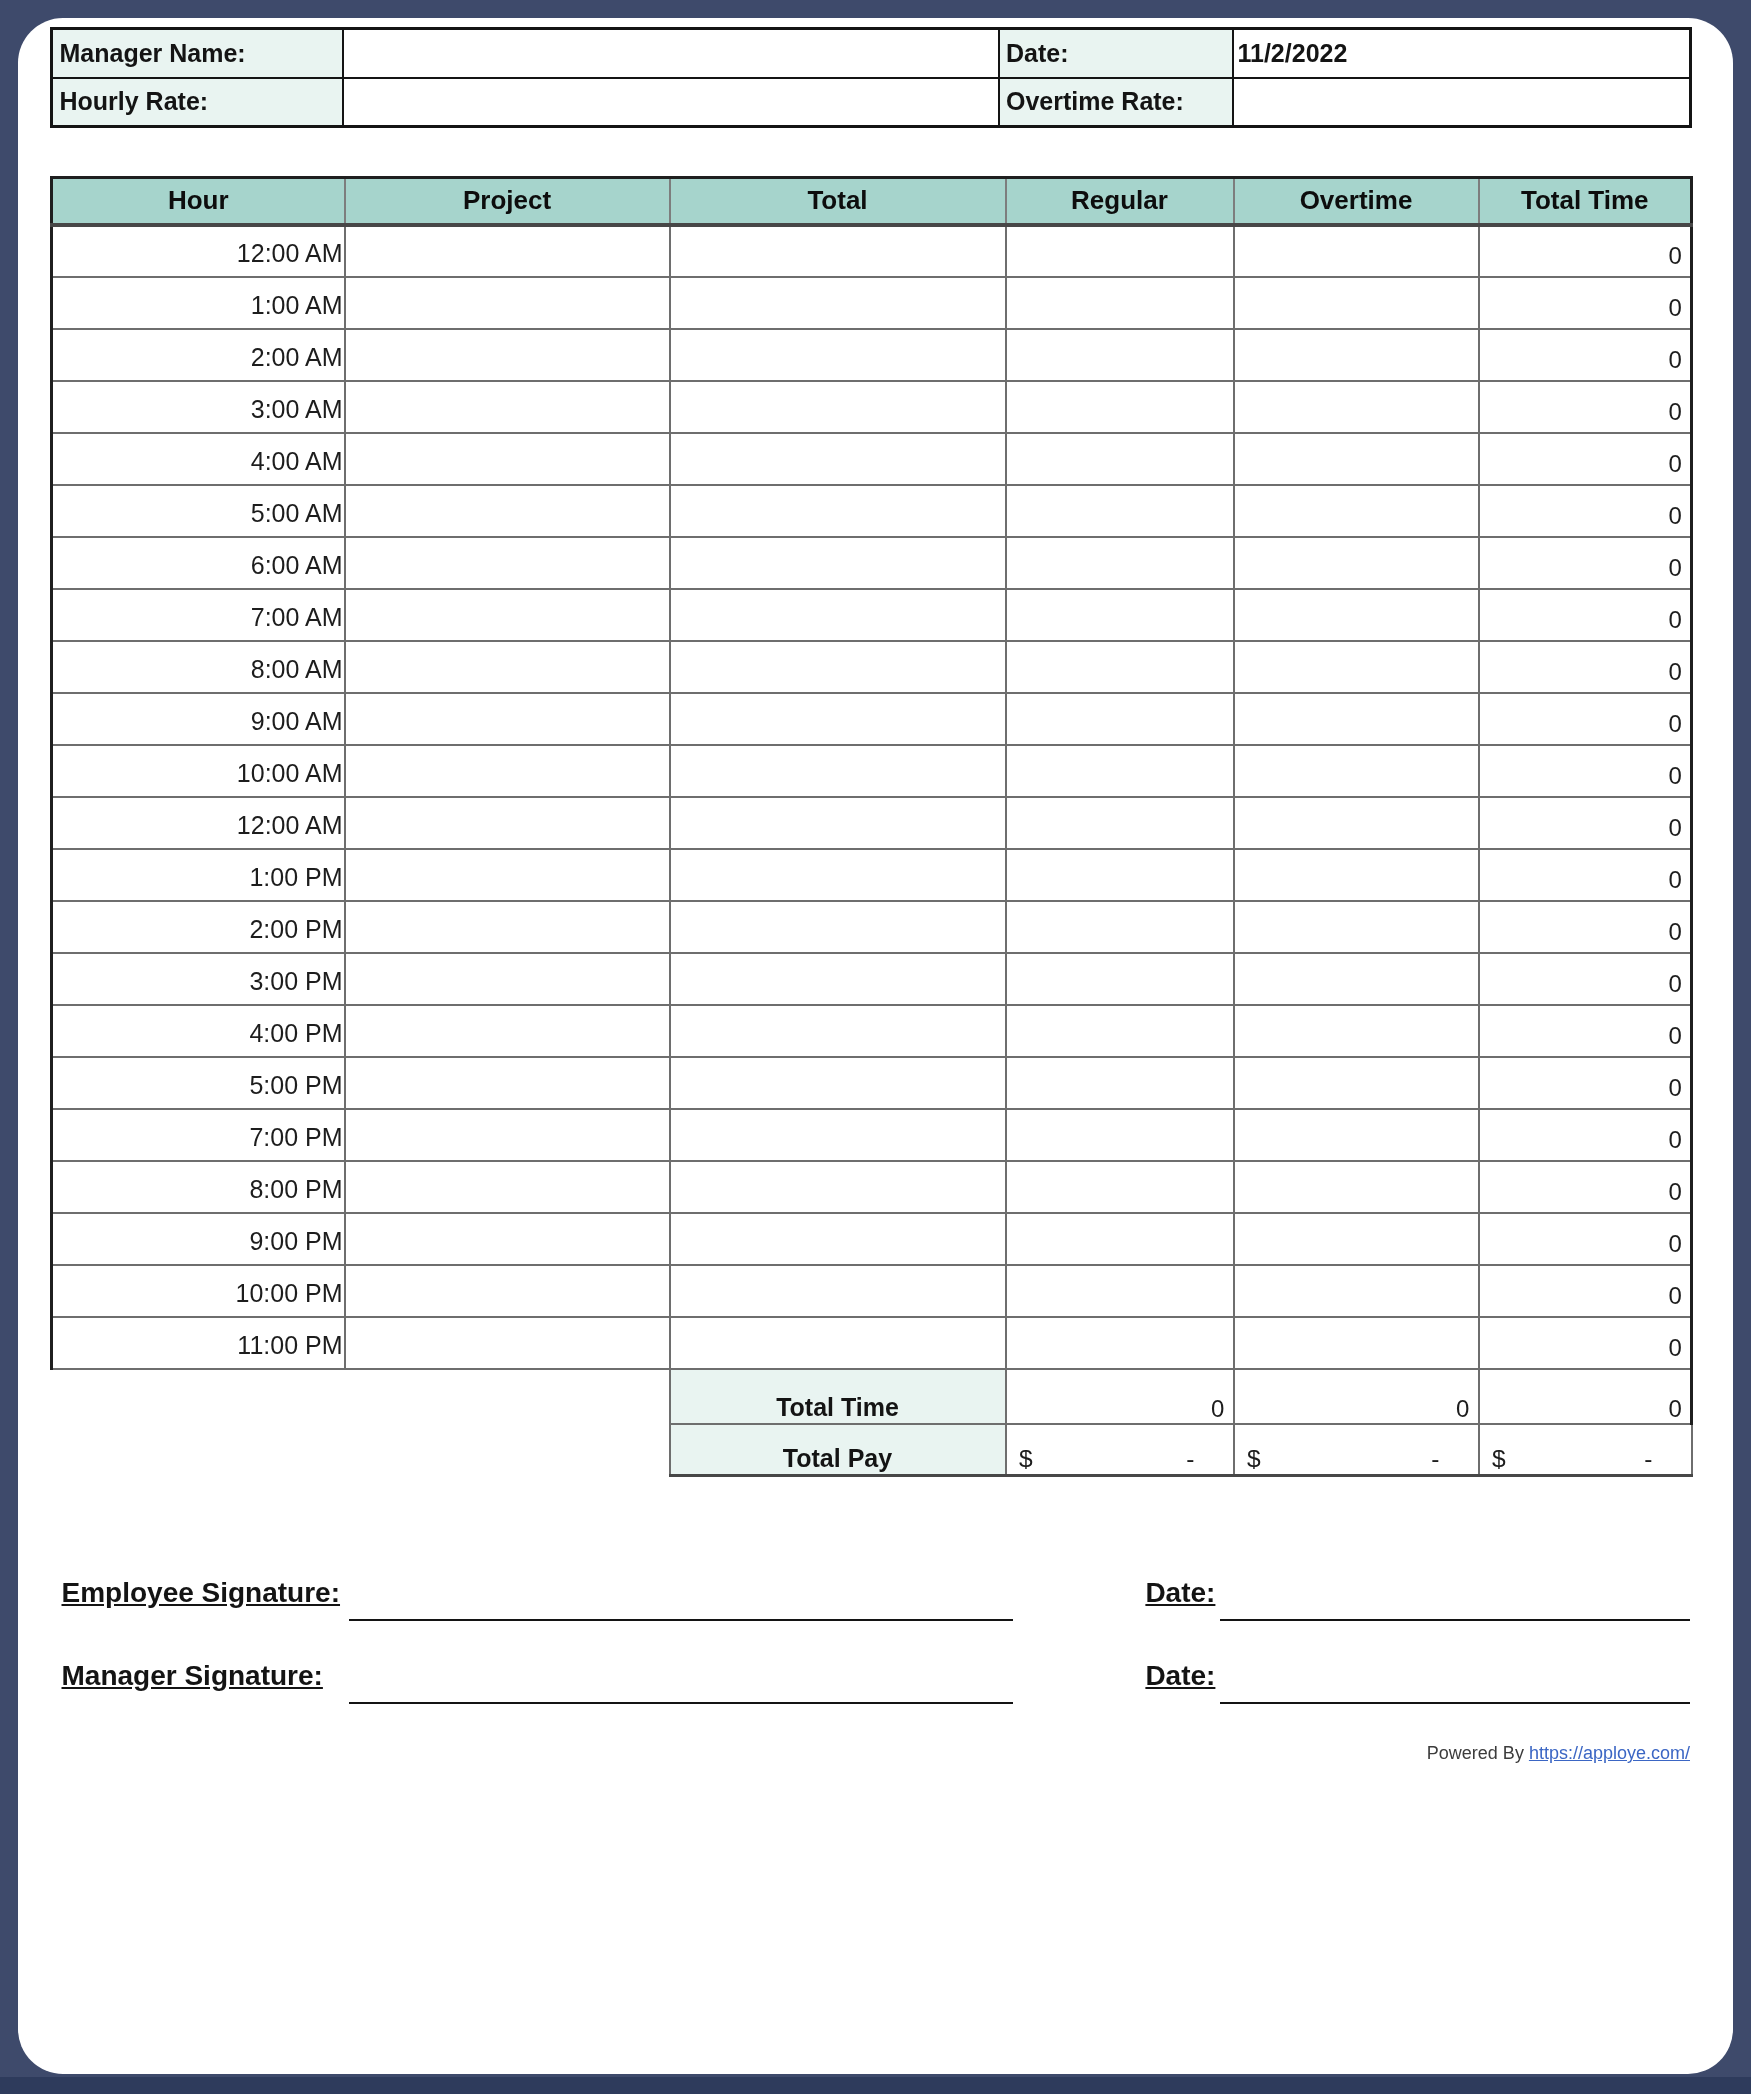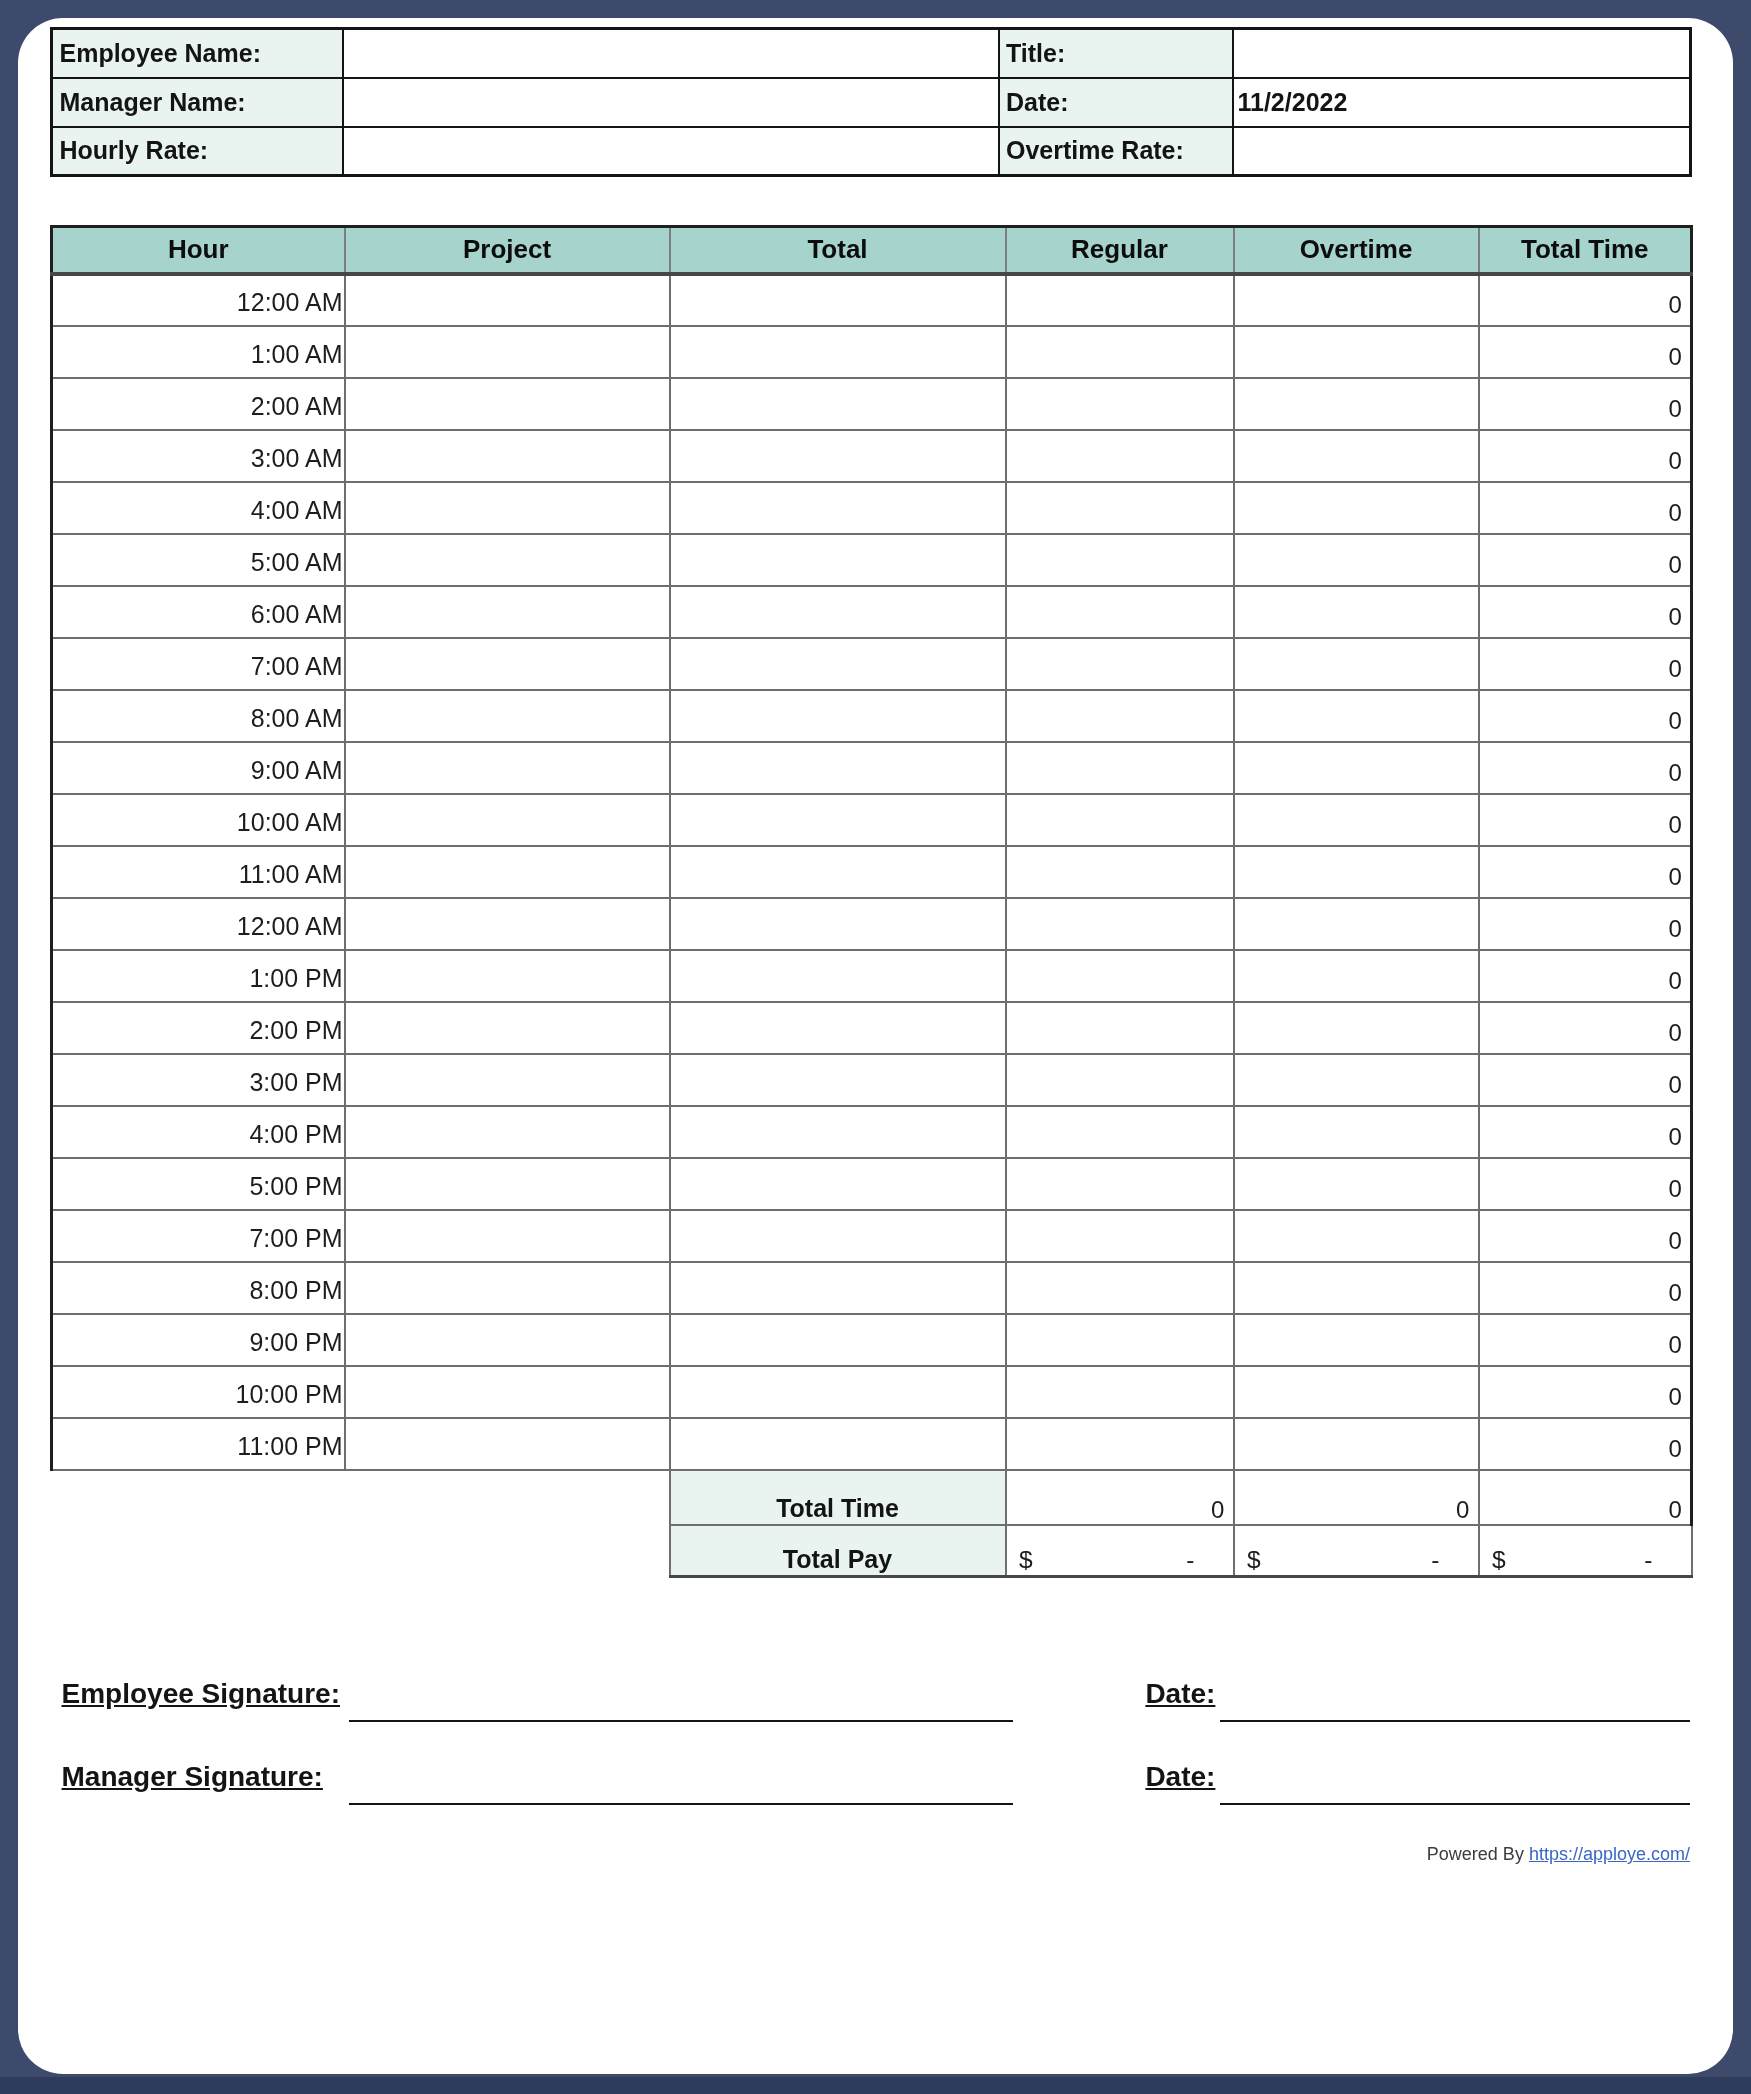--- a/index.html
+++ b/index.html
@@ -118,26 +118,20 @@
   <div class="content">
 
     <table class="info-table">
       <colgroup>
           <col style="width:291px">
           <col style="width:656px">
           <col style="width:234px">
           <col style="width:458px">
         </colgroup>
       <tbody>
-        <tr>
-          <td class="lbl">Employee Name:</td>
-          <td class="inp"></td>
-          <td class="lbl">Title:</td>
-          <td class="inp"></td>
-        </tr>
         <tr>
           <td class="lbl">Manager Name:</td>
           <td class="inp"></td>
           <td class="lbl">Date:</td>
           <td class="inp">11/2/2022</td>
         </tr>
         <tr>
           <td class="lbl">Hourly Rate:</td>
           <td class="inp"></td>
           <td class="lbl">Overtime Rate:</td>
@@ -258,28 +252,20 @@
 
       <tr>
         <td class="c-hour">10:00 AM</td>
         <td class="c-proj"></td>
         <td class="c-task"></td>
         <td class="c-reg"></td>
         <td class="c-ot"></td>
         <td class="c-total">0</td>
       </tr>
 
-      <tr>
-        <td class="c-hour">11:00 AM</td>
-        <td class="c-proj"></td>
-        <td class="c-task"></td>
-        <td class="c-reg"></td>
-        <td class="c-ot"></td>
-        <td class="c-total">0</td>
-      </tr>
 
       <tr>
         <td class="c-hour">12:00 AM</td>
         <td class="c-proj"></td>
         <td class="c-task"></td>
         <td class="c-reg"></td>
         <td class="c-ot"></td>
         <td class="c-total">0</td>
       </tr>
 

